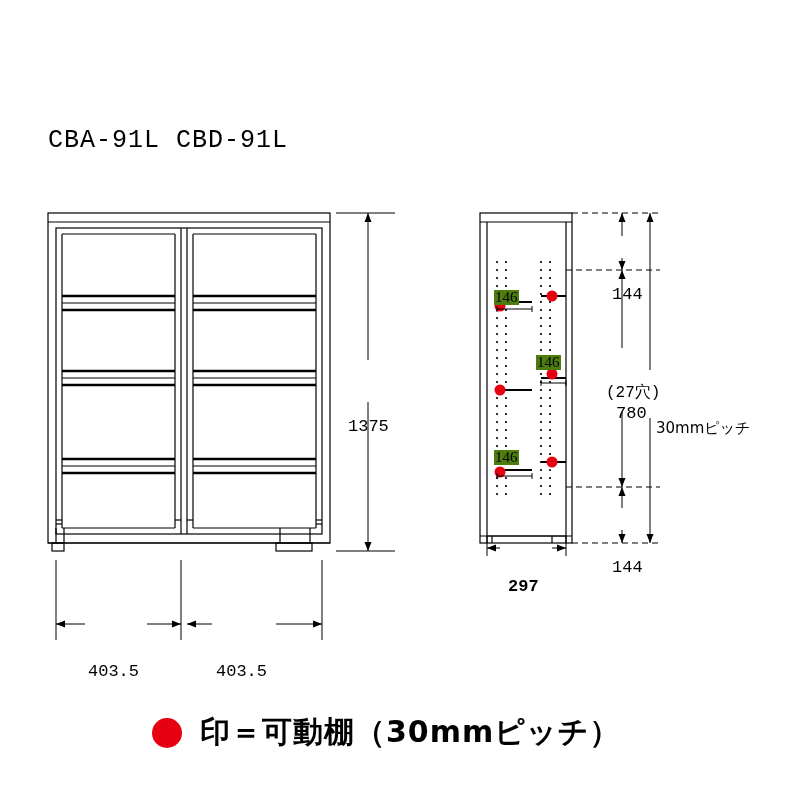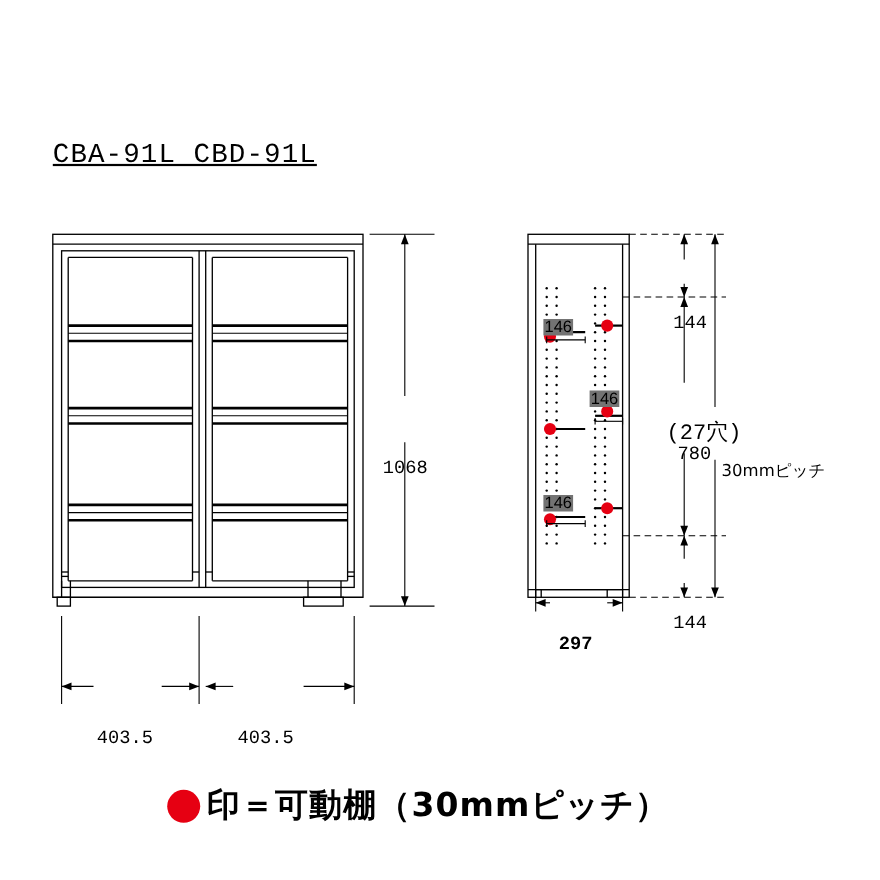--- a/index.html
+++ b/index.html
@@ -33,48 +33,48 @@
     font-weight: 400;
   }
   .dim {
     font-family: "Liberation Mono", monospace;
     font-size: 17px;
     letter-spacing: 0px;
     margin-top: 48px;
   }
   .dim-sm {
     font-family: "Liberation Mono", monospace;
-    font-size: 20px;
+    font-size: 16px;
   }
   .jp {
     font-family: "DejaVu Sans", sans-serif;
     font-size: 15px;
     margin-top: 39px;
   }
   .legend {
     font-family: "DejaVu Sans", sans-serif;
     font-size: 30px;
     font-weight: 700;
     letter-spacing: 1px;
   }
   .redcallout {
-    font-family: Liberation Sans, sans-serif;
+    font-family: Liberation Serif, serif;
     font-size: 15px;
     color: #000;
-    background: #737373;
+    background: #4d7c0f;
     padding: 0 1px;
   }
   svg { display: block; }
 </style>
 </head>
 <body>
 
 <div id="stage">
 
-  <div class="lbl title-line" style="left:48px; top:128px;text-decoration:underline;">CBA-91L  CBD-91L</div>
+  <div class="lbl title-line" style="left:48px; top:128px;">CBA-91L  CBD-91L</div>
 
   <svg width="800" height="800" style="position:absolute; left:0; top:0;">
 
     <g stroke="#000" fill="none" stroke-width="1.2">
 
       <rect x="48" y="213" width="282" height="330"></rect>
 
       <line x1="48" y1="222" x2="330" y2="222"></line>
 
       <rect x="56" y="228" width="266" height="306"></rect>
@@ -366,34 +366,34 @@
       <line x1="541" y1="383" x2="566" y2="383"></line>
       <line x1="541" y1="380" x2="541" y2="386"></line>
       <line x1="566" y1="380" x2="566" y2="386"></line>
 
       <line x1="497" y1="476" x2="532" y2="476"></line>
       <line x1="497" y1="473" x2="497" y2="479"></line>
       <line x1="532" y1="473" x2="532" y2="479"></line>
     </g>
   </svg>
 
-  <div class="lbl dim" style="left:348px; top:370px;">1068</div>
+  <div class="lbl dim" style="left:348px; top:370px;">1375</div>
 
   <div class="lbl dim" style="left:88px; top:615px;">403.5</div>
   <div class="lbl dim" style="left:216px; top:615px;">403.5</div>
 
   <div class="lbl dim" style="left:612px; top:238px;">144</div>
   <div class="lbl dim" style="left:616px; top:357px;">780</div>
   <div class="lbl dim-sm" style="left:606px; top:385px;">(27穴)</div>
   <div class="lbl dim" style="left:612px; top:511px;">144</div>
   <div class="lbl jp" style="left:656px; top:382px;">30mmピッチ</div>
   <div class="lbl dim" style="left:508px; top:530px;font-weight:bold;">297</div>
 
   <div class="lbl redcallout" style="left:494px; top:290px;">146</div>
   <div class="lbl redcallout" style="left:536px; top:355px;">146</div>
   <div class="lbl redcallout" style="left:494px; top:450px;">146</div>
 
-  <div style="position:absolute; left:152px; top:712px; display:flex; align-items:center; gap:6px;">
+  <div style="position:absolute; left:152px; top:712px; display:flex; align-items:center; gap:18px;">
     <span style="width:30px; height:30px; border-radius:50%; background:#e60012; display:inline-block;"></span>
     <span class="legend">印＝可動棚（30mmピッチ）</span>
   </div>
 
 </div>
 
 </body></html>

